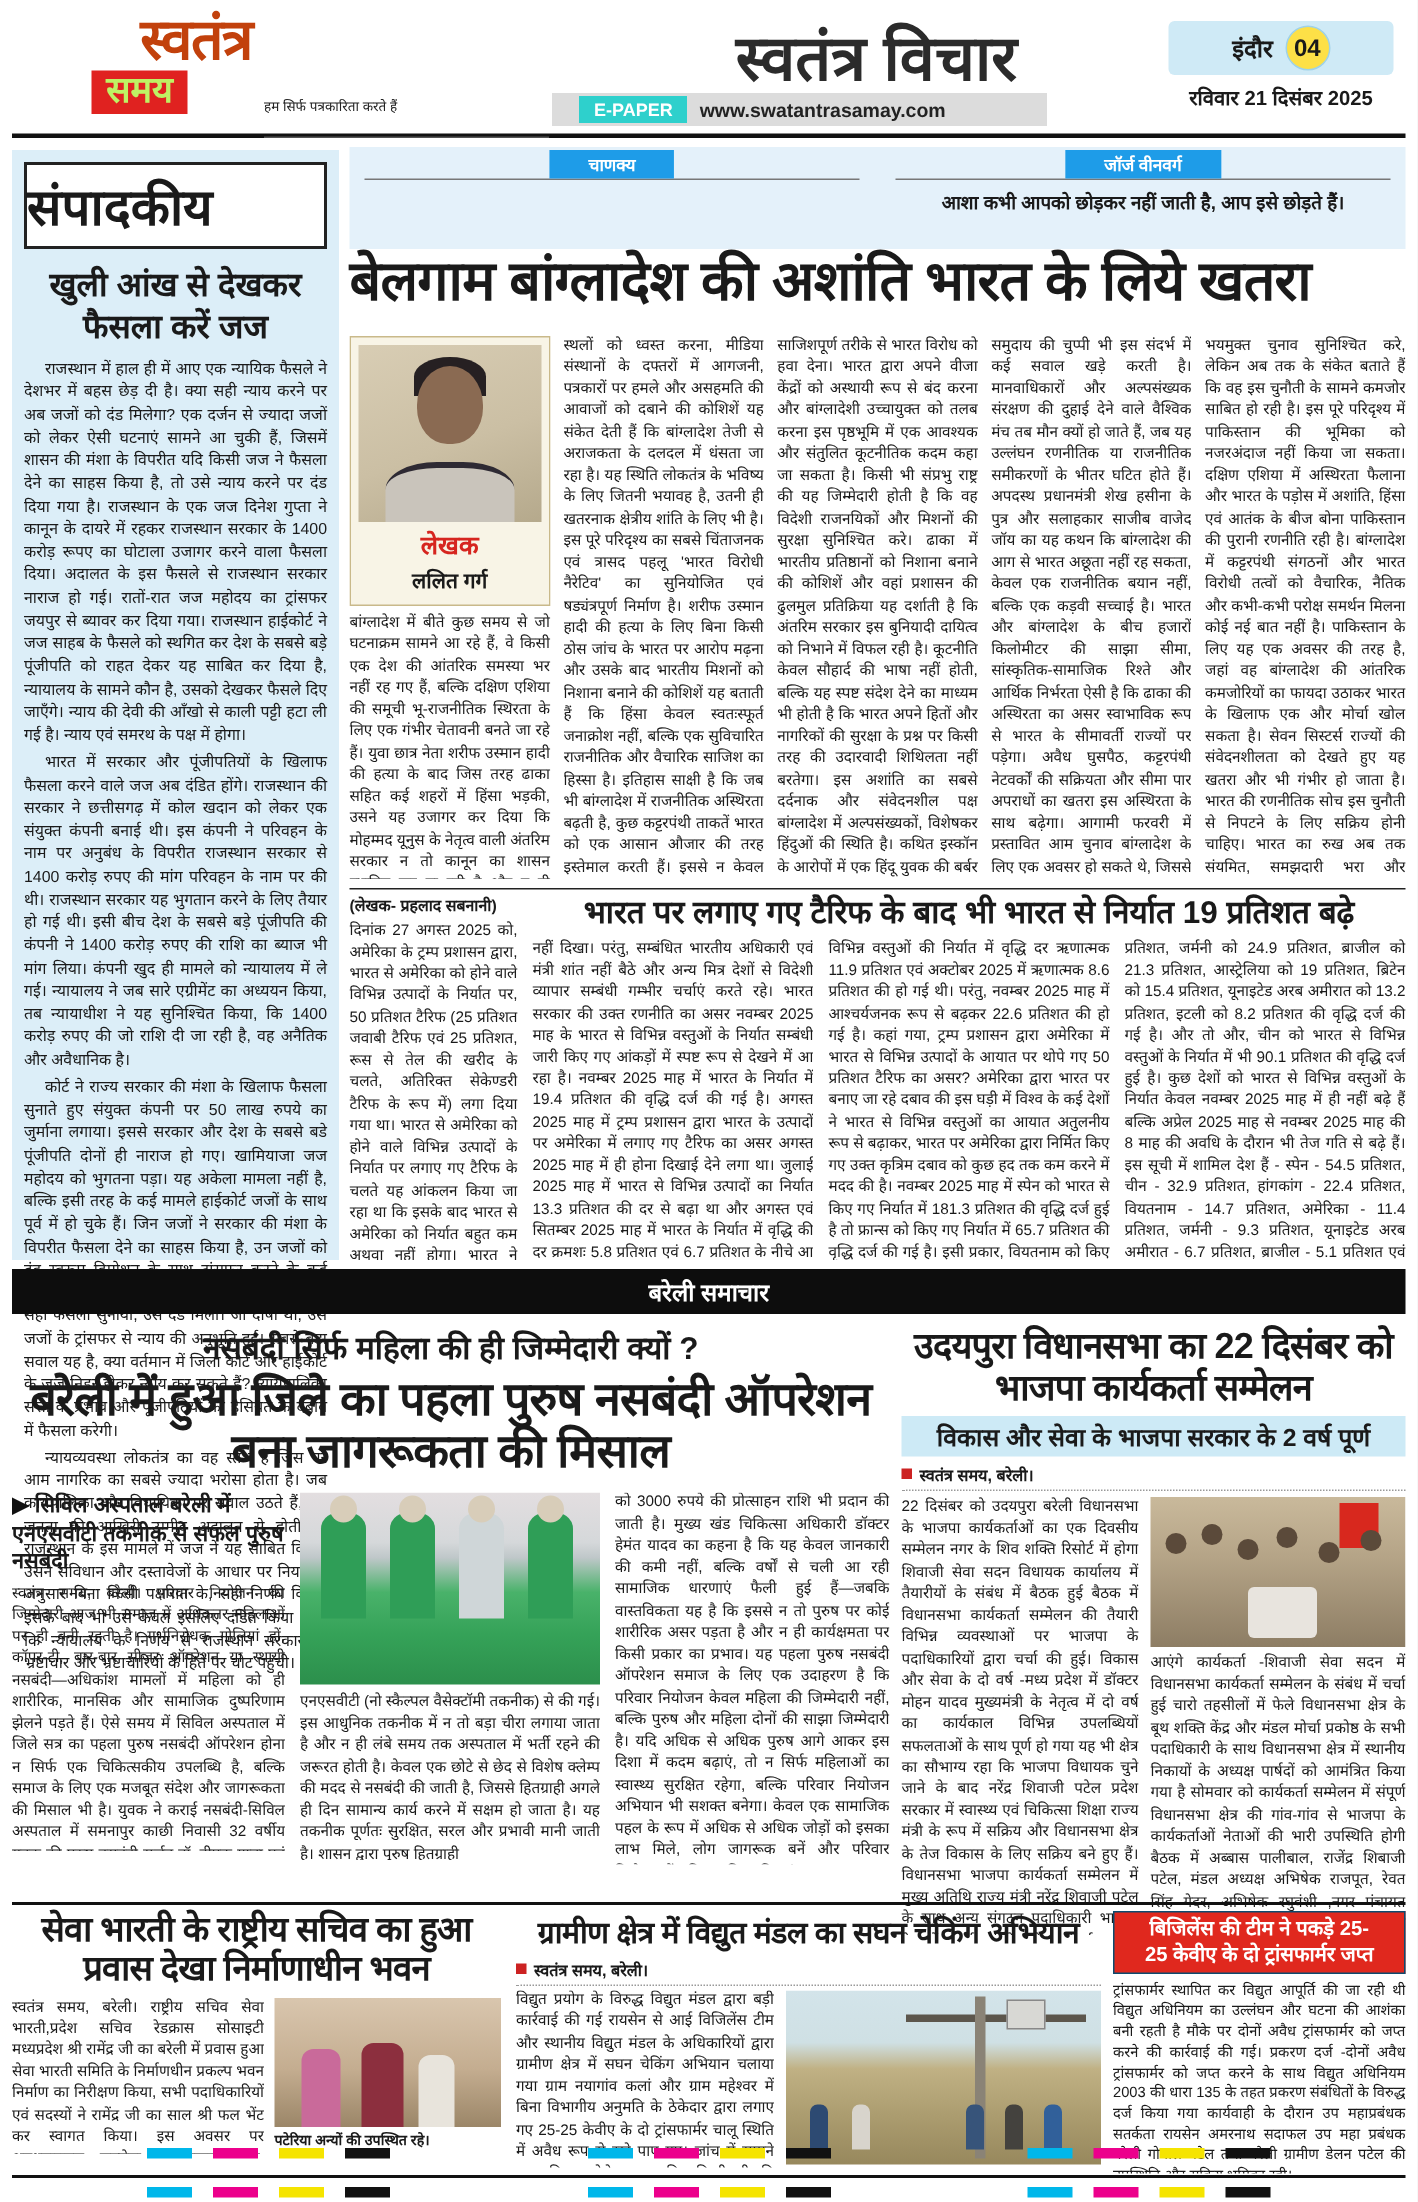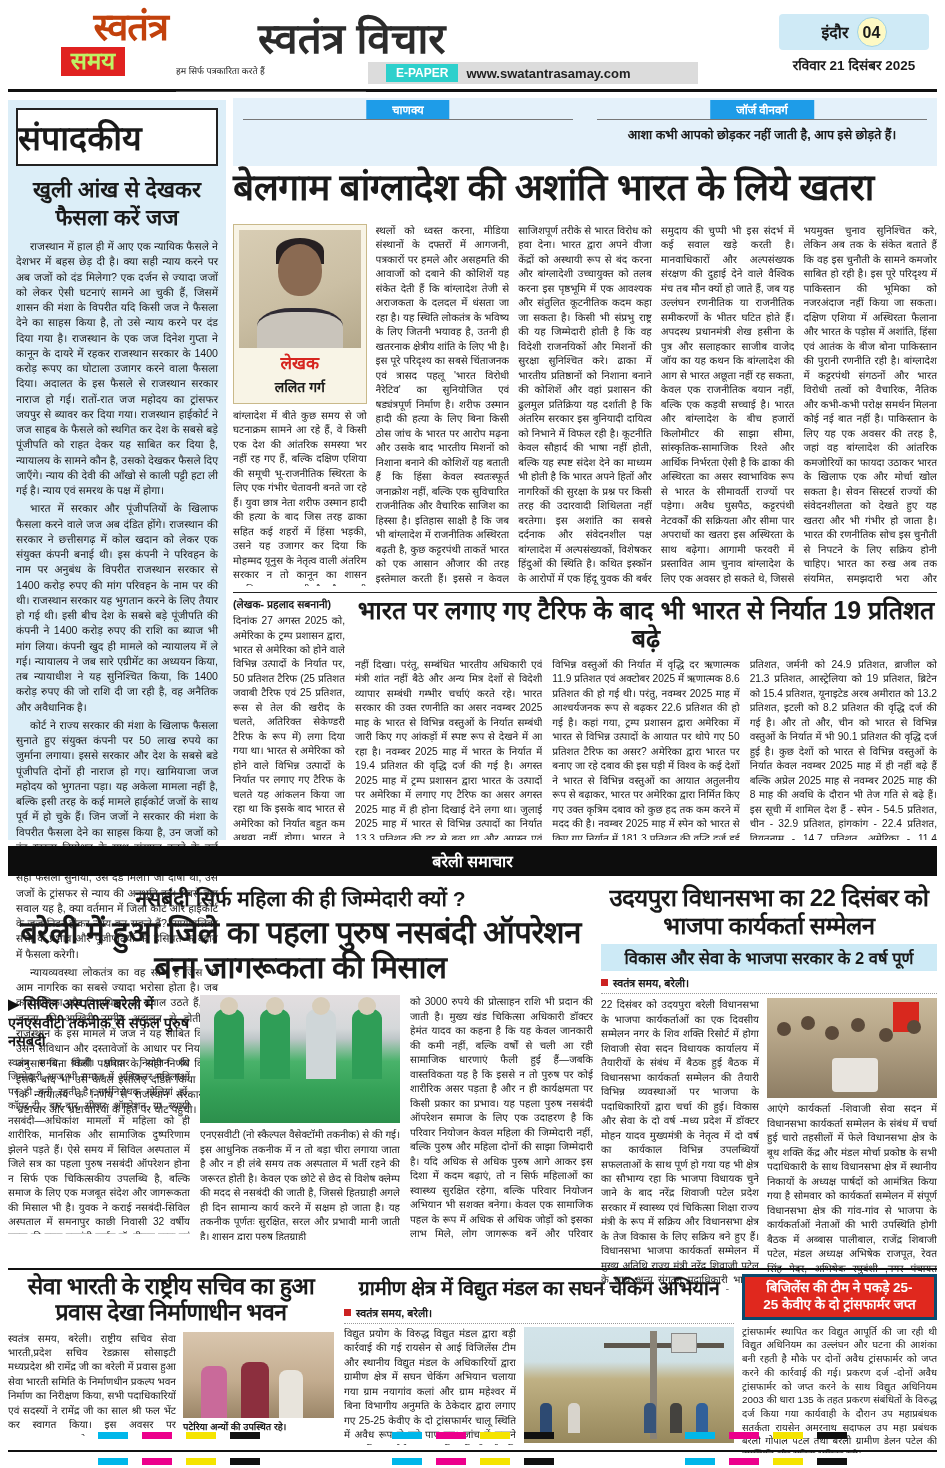--- a/index.html
+++ b/index.html
@@ -6,28 +6,28 @@
   *{box-sizing:border-box;}
   body{font-family:"Liberation Sans",sans-serif;color:#1a1a1a;}
   #page{position:relative;width:945px;height:1468px;background:#ffffff;margin:0 auto;overflow:hidden;}
 
   
   #masthead{position:absolute;left:8px;top:6px;width:929px;height:86px;border-bottom:3px solid #111;}
   #logo{position:absolute;left:10px;top:2px;width:150px;text-align:center;}
   #logo .l1{font-size:38px;font-weight:bold;color:#c2410c;line-height:1.0;letter-spacing:-1px;text-align:right;}
   #logo .l2{display:inline-block;background:#e02220;color:#bef264;font-size:24px;font-weight:bold;padding:0 10px;line-height:1.2;margin-top:1px;}
   #tagline{position:absolute;left:168px;top:58px;width:190px;font-size:9px;color:#222;border-bottom:1px solid #555;padding-bottom:14px;}
-  #page-title{position:absolute;left:250px;top:2px;width:420px;text-align:left;font-size:42px;font-weight:bold;color:#2b2b2b;}
+  #page-title{position:absolute;left:250px;top:2px;width:420px;text-align:right;font-size:42px;font-weight:bold;color:#2b2b2b;}
   #graybar{position:absolute;left:360px;top:56px;width:330px;height:22px;background:#dcdcdc;display:flex;align-items:center;}
   #epaper{background:#2ed0cc;color:#fff;font-weight:bold;font-size:12px;padding:2px 10px;margin-left:18px;}
   #site{font-size:13px;font-weight:bold;color:#222;margin-left:8px;}
   #cityblock{position:absolute;right:8px;top:8px;width:150px;text-align:center;}
   #citypill{display:flex;align-items:center;justify-content:center;background:#cfeaf6;border-radius:4px;padding:3px 6px;gap:8px;}
   #citypill .city{font-size:16px;font-weight:bold;}
-  #citypill .pgno{background:#fef9c3;border-radius:50%;width:30px;height:30px;line-height:30px;font-size:16px;font-weight:bold;border:1px solid #9fd2e8;}
+  #citypill .pgno{background:#fde047;border-radius:50%;width:30px;height:30px;line-height:30px;font-size:16px;font-weight:bold;border:1px solid #9fd2e8;}
   #dateline{font-size:13.5px;font-weight:bold;margin-top:6px;}
 
   
   #editorial{position:absolute;left:8px;top:100px;width:218px;height:740px;background:#dceef8;padding:8px 8px;}
   #edit-badge{background:#fff;border:2px solid #222;font-size:34px;font-weight:bold;padding:4px 0;}
   #edit-title{text-align:center;font-size:22px;font-weight:bold;line-height:1.25;margin:10px 0 8px;}
   .edit-p{font-size:10.6px;line-height:1.44;text-align:justify;text-indent:14px;margin:0 0 3px;}
 
   
   #quotes{position:absolute;left:233px;top:98px;width:704px;height:68px;background:#e4f1fa;display:flex;gap:24px;padding:0 10px;}
@@ -46,21 +46,21 @@
   #author-photo .hair{position:absolute;left:50%;top:8px;transform:translateX(-50%);width:48px;height:26px;border-radius:50% 50% 0 0;background:#262022;}
   #author-photo .body{position:absolute;left:50%;bottom:-6px;transform:translateX(-50%);width:86px;height:46px;border-radius:40% 40% 0 0;background:#c9c4bb;border-top:4px solid #2e2a33;}
   #author-label{color:#d6251f;font-size:17px;font-weight:bold;margin-top:4px;}
   #author-name{font-size:14px;font-weight:bold;margin-top:2px;}
 
   
   #tariff{position:absolute;left:233px;top:592px;width:704px;height:248px;border-top:1px solid #222;padding-top:4px;display:flex;gap:10px;}
   #tariff-c1{width:112px;flex:none;font-size:10.2px;line-height:1.42;text-align:justify;overflow:hidden;}
   #tariff-byline{font-weight:bold;font-size:10.6px;margin-bottom:2px;}
   #tariff-right{flex:1;display:flex;flex-direction:column;}
-  #tariff-headline{font-size:25px;font-weight:bold;text-align:center;line-height:1.1;margin-bottom:6px;}
+  #tariff-headline{font-size:21px;font-weight:bold;text-align:center;line-height:1.1;margin-bottom:6px;}
   #tariff-cols{display:flex;gap:10px;flex:1;overflow:hidden;}
   #tariff-cols .ncol{font-size:10.2px;}
 
   
   #bareli-bar{position:absolute;left:8px;top:846px;width:929px;height:30px;background:#0d0d0d;color:#fff;display:flex;align-items:center;justify-content:center;font-size:16px;font-weight:bold;}
 
   
   #surgery{position:absolute;left:8px;top:884px;width:585px;height:382px;}
   #surgery-kicker{text-align:center;font-size:21px;font-weight:bold;}
   #surgery-headline{text-align:center;font-size:31px;font-weight:bold;line-height:1.12;margin-top:4px;letter-spacing:-0.5px;}
@@ -106,21 +106,21 @@
   #power-headline{font-size:20px;font-weight:bold;text-align:center;letter-spacing:-0.3px;}
   #power-body{display:flex;gap:8px;margin-top:3px;height:118px;overflow:hidden;}
   #power-text{width:172px;flex:none;}
   #power-photo{flex:1;height:116px;background:linear-gradient(180deg,#d3e4ea 0%,#cfe0e4 30%,#c0b184 45%,#a99a6d 75%,#97885d 100%);position:relative;overflow:hidden;}
   #power-photo .pole{position:absolute;left:60%;top:4px;width:7px;height:108px;background:#8a8376;}
   #power-photo .cross{position:absolute;left:38%;top:16px;width:120px;height:5px;background:#5c564c;}
   #power-photo .box{position:absolute;left:70%;top:6px;width:26px;height:20px;background:#d8d8d4;border:1px solid #888;}
   #power-photo .person{position:absolute;bottom:10px;width:12px;height:30px;border-radius:5px 5px 0 0;background:#2d4a72;}
 
   #transformer{position:absolute;left:742px;top:1274px;width:195px;height:168px;}
-  #transformer-head{background:#e0281e;color:#fff;font-size:13.5px;font-weight:bold;text-align:center;padding:3px 16px;line-height:1.25;border:3px solid #0c4a6e;}
+  #transformer-head{background:#e0281e;color:#fff;font-size:13.5px;font-weight:bold;text-align:center;padding:3px 16px;line-height:1.25;border:1px solid #0c4a6e;}
   #transformer-body{margin-top:5px;font-size:9.8px;line-height:1.4;text-align:justify;height:128px;overflow:hidden;}
 
   
   .cmyk-row{position:absolute;left:8px;width:929px;display:flex;justify-content:space-between;padding:0 90px;}
   .cmyk{display:flex;gap:14px;}
   .dash{width:30px;height:7px;}
   .c{background:#00b7ea;} .m{background:#ec008c;} .y{background:#f5e400;} .k{background:#111;}
   #rule2{position:absolute;left:8px;top:1450px;width:929px;border-top:2px solid #111;}
 </style>
 </head>

